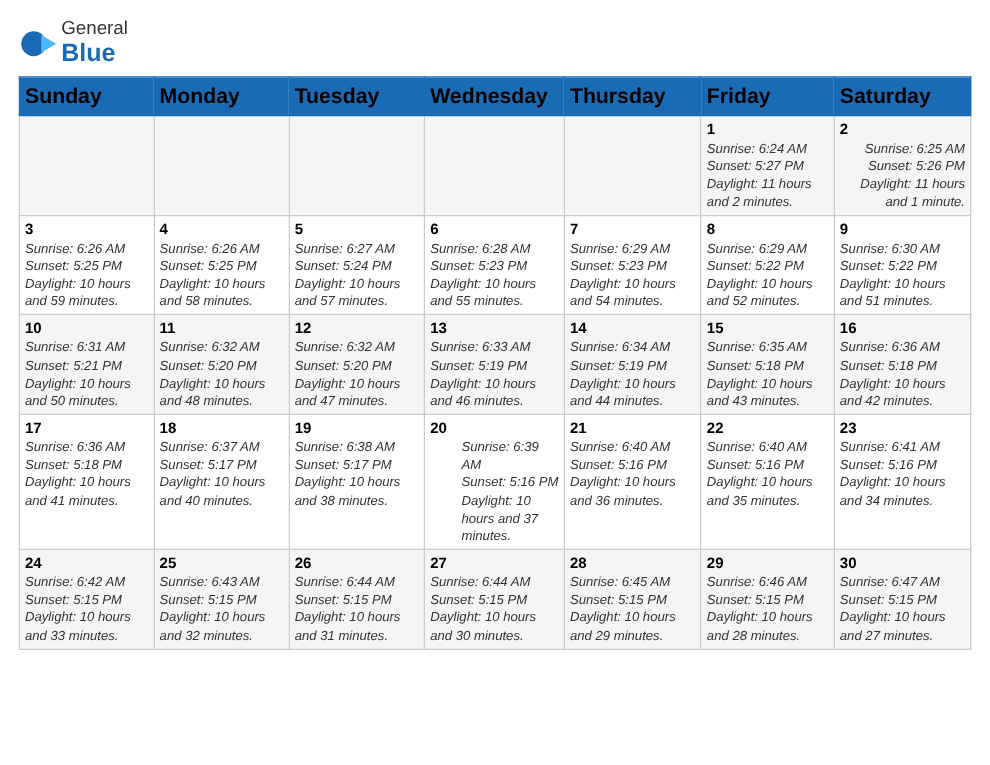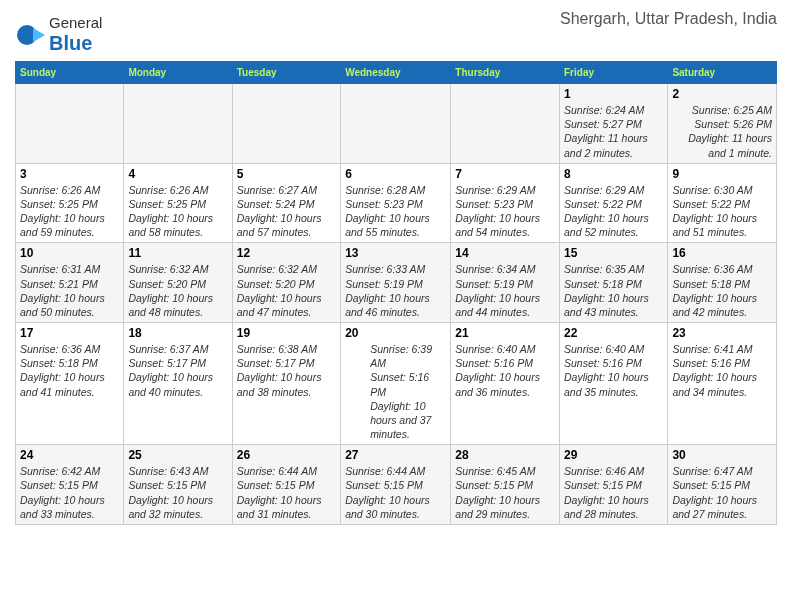--- a/index.html
+++ b/index.html
@@ -36,24 +36,24 @@
       color: #555;
       font-weight: normal;
     }
     .calendar {
       width: 100%;
       border-collapse: collapse;
       font-size: 11px;
     }
     .calendar thead th {
       background-color: #1a6bb5;
-      color: #bef264;
+      color: #000000;
       padding: 5px 4px;
       text-align: left;
-      font-size: 10px;
+      font-size: 17px;
       font-weight: bold;
       border: 1px solid #1a6bb5;
     }
     .calendar tbody td {
       vertical-align: top;
       padding: 3px 4px;
       border: 1px solid #ccc;
       min-height: 80px;
       width: 113px;
     }
@@ -85,21 +85,20 @@
     <svg width="30" height="30" viewBox="0 0 30 30">
       <circle cx="12" cy="15" r="10" fill="#1a6bb5"></circle>
       <polygon points="18,8 30,15 18,22" fill="#4db8ff"></polygon>
     </svg>
     <div>
       <span class="logo-text-general">General</span><br>
       <span class="logo-text-blue">Blue</span>
     </div>
   </div>
   <div class="title-block">
-    <h2>Shergarh, Uttar Pradesh, India</h2>
   </div>
 </div>
 
 <table class="calendar">
   <thead>
     <tr>
     <th>Sunday</th>
         <th>Monday</th>
         <th>Tuesday</th>
         <th>Wednesday</th>

